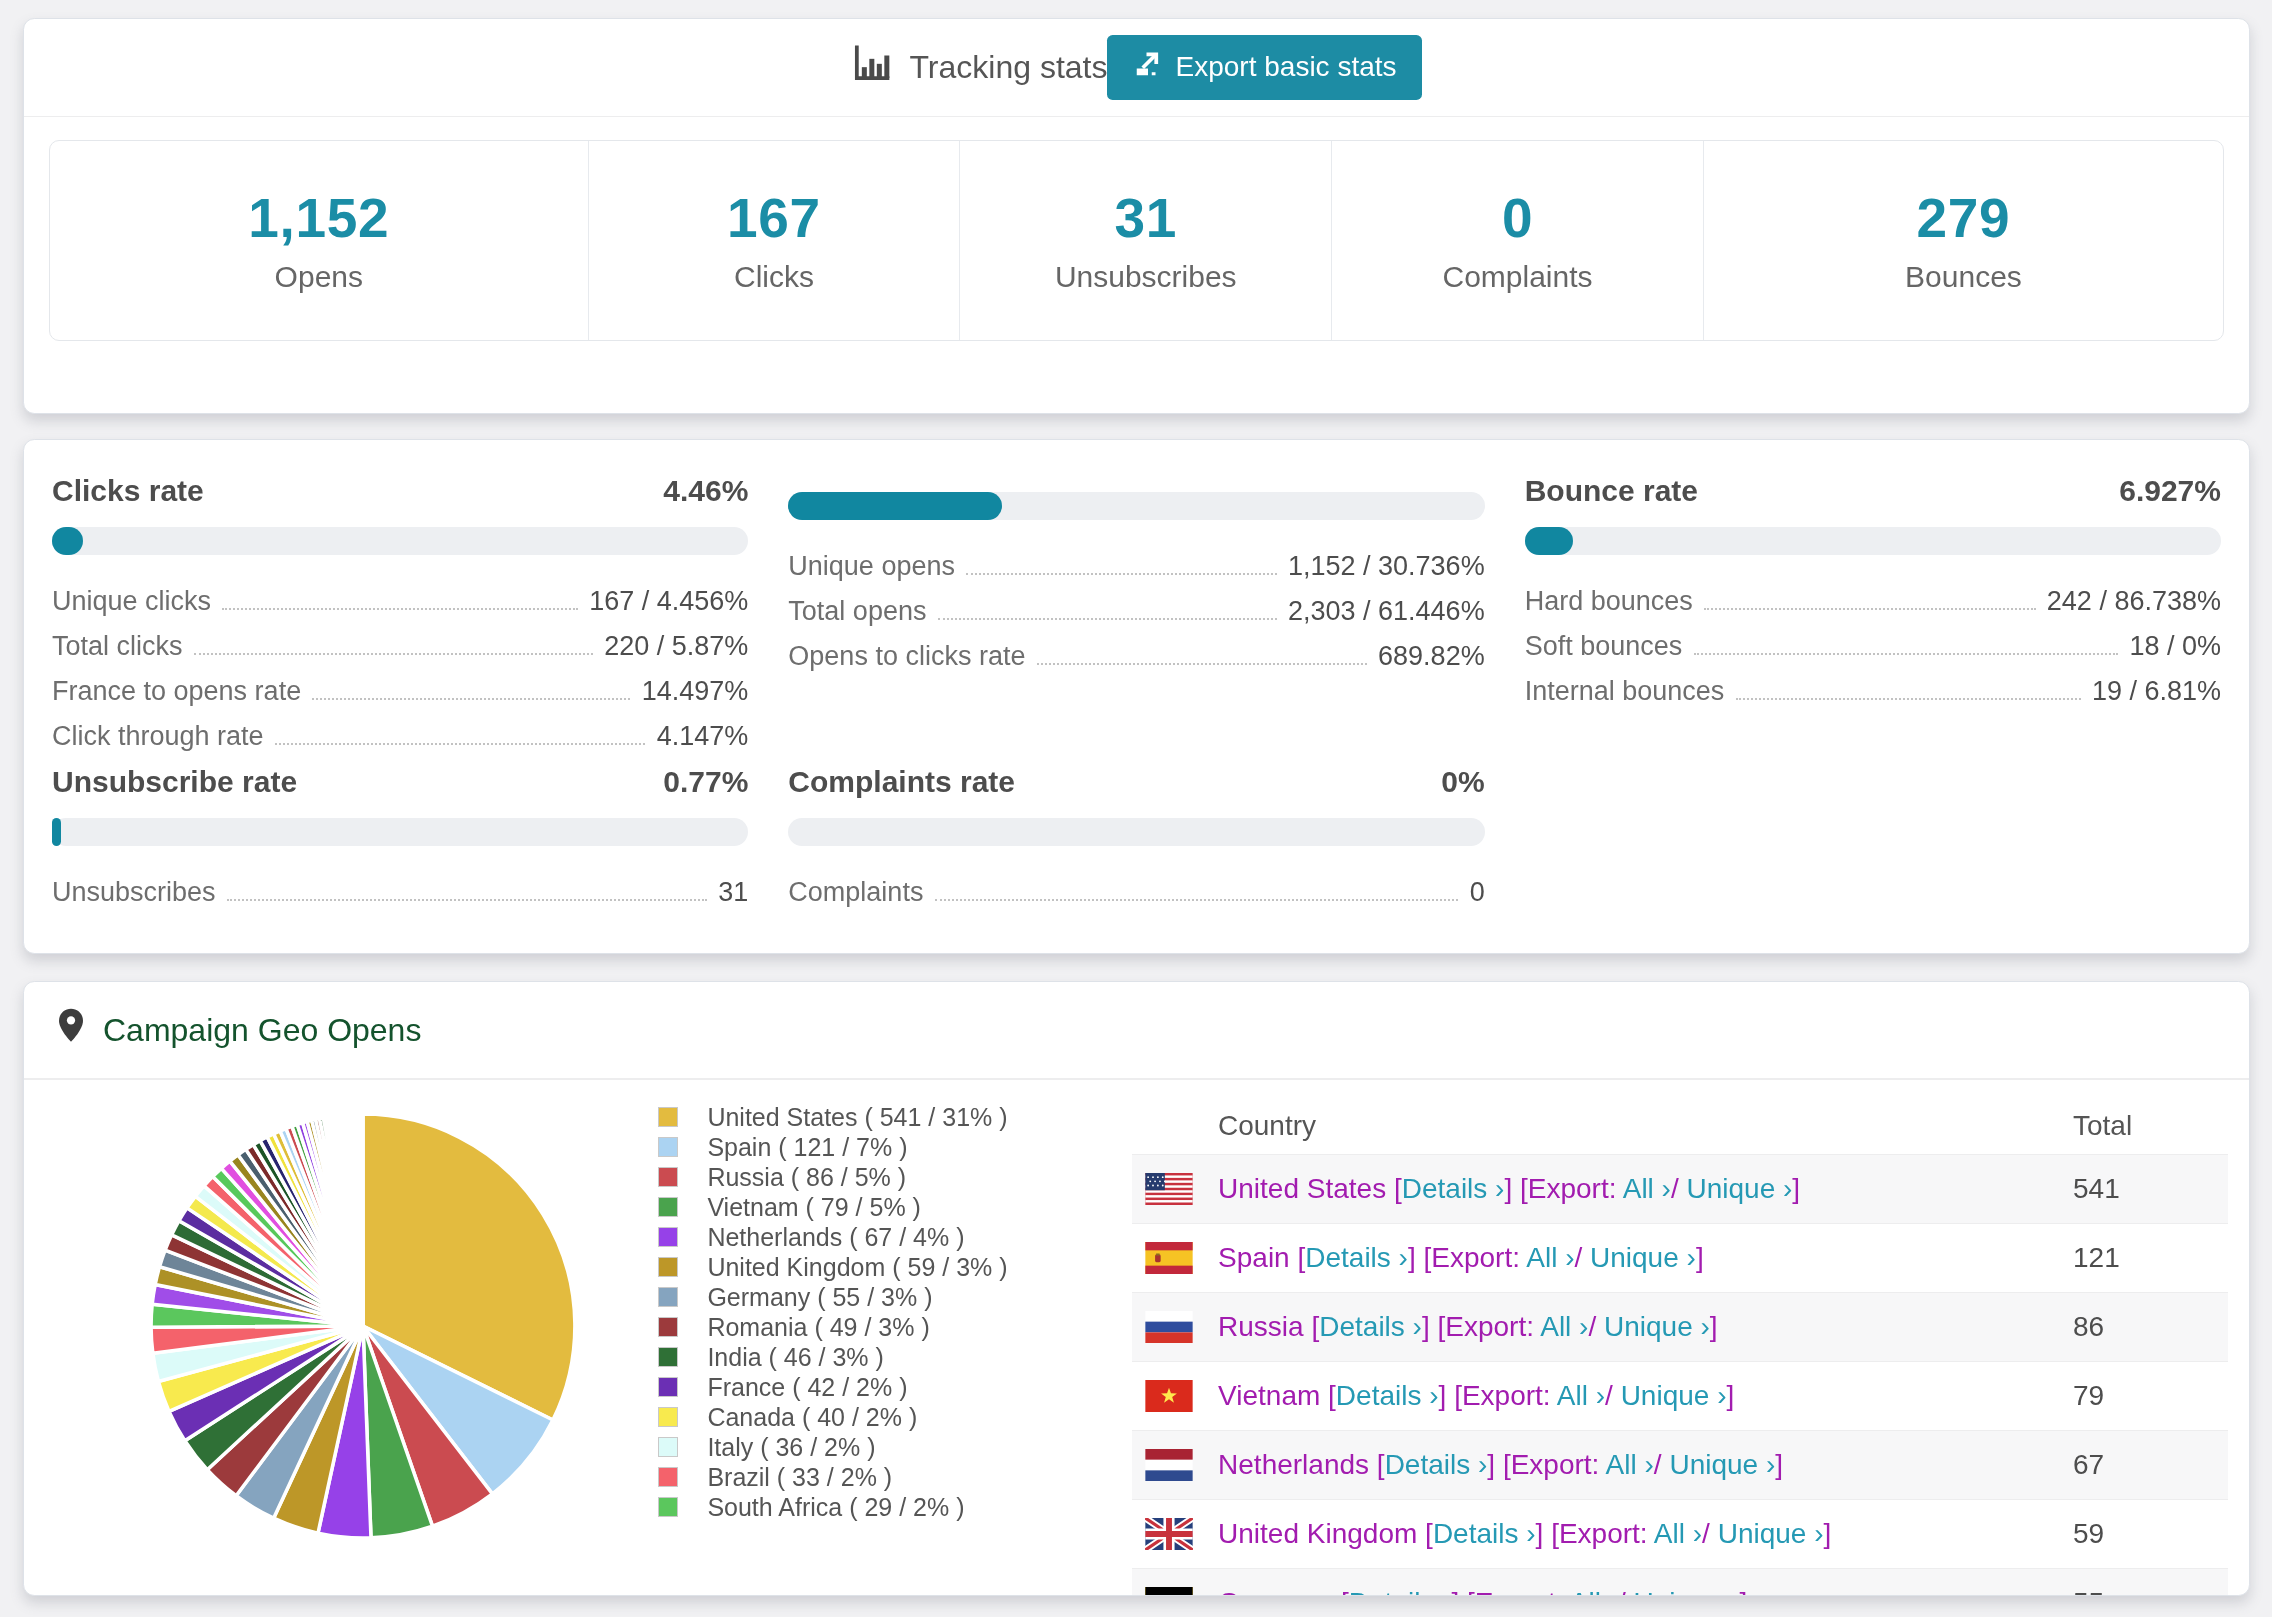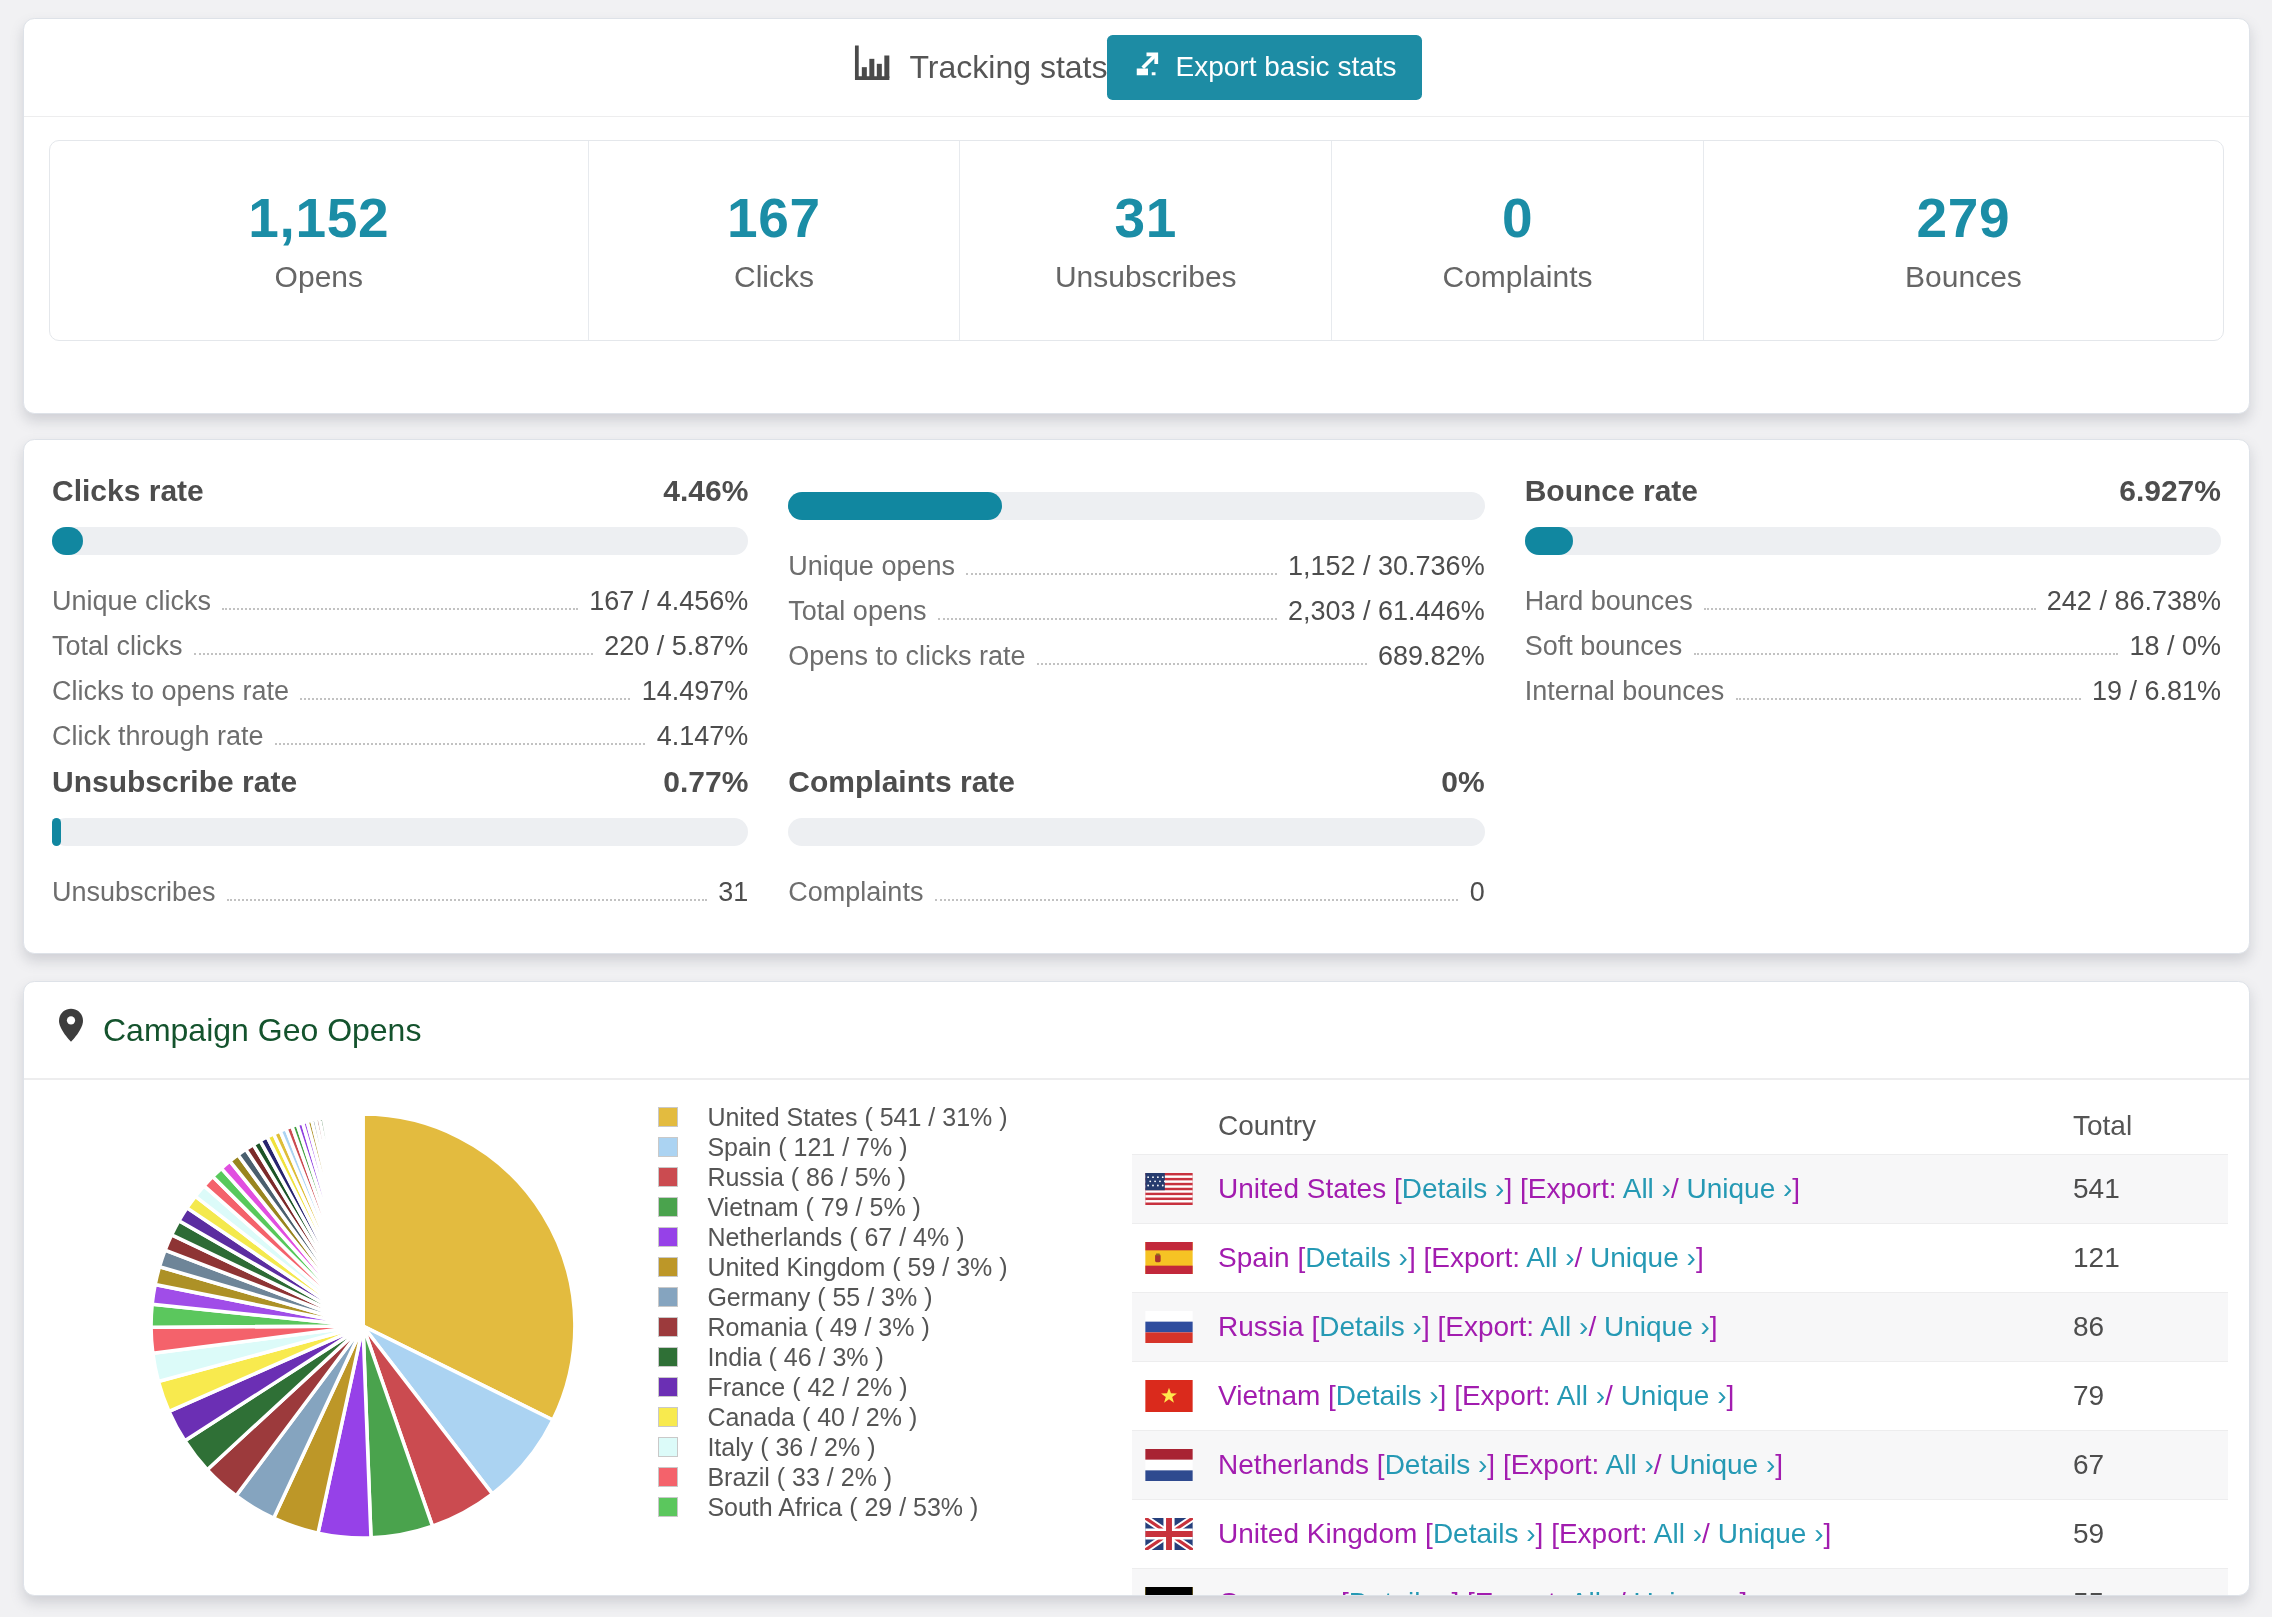--- a/index.html
+++ b/index.html
@@ -122,21 +122,21 @@
        <span class="rate-label">Unique clicks</span>
        <span class="leader"></span>
        <span class="rate-val">167 / 4.456%</span>
      </div>
           <div class="rate-row">
        <span class="rate-label">Total clicks</span>
        <span class="leader"></span>
        <span class="rate-val">220 / 5.87%</span>
      </div>
           <div class="rate-row">
-       <span class="rate-label">Clicks to opens rate</span>
+       <span class="rate-label">France to opens rate</span>
        <span class="leader"></span>
        <span class="rate-val">14.497%</span>
      </div>
           <div class="rate-row">
        <span class="rate-label">Click through rate</span>
        <span class="leader"></span>
        <span class="rate-val">4.147%</span>
      </div>
         </div>
       </div>
@@ -352,21 +352,21 @@
           <div class="legend-item">
             <span class="swatch" style="background:#dcfbf9"></span>
                   <span>Italy ( 36 / 2% )</span>
           </div>
           <div class="legend-item">
             <span class="swatch" style="background:#f4626b"></span>
                   <span>Brazil ( 33 / 2% )</span>
           </div>
           <div class="legend-item">
             <span class="swatch" style="background:#5bc75d"></span>
-                  <span>South Africa ( 29 / 53% )</span>
+                  <span>South Africa ( 29 / 2% )</span>
           </div>
         </div>
       <div class="geo-table">
         <div class="thead">
           <span class="th-country">Country</span>
           <span class="th-total">Total</span>
         </div>
         <div id="tableBody">
             <div class="trow odd">
     <svg class="flag" viewBox="0 0 68 46">

